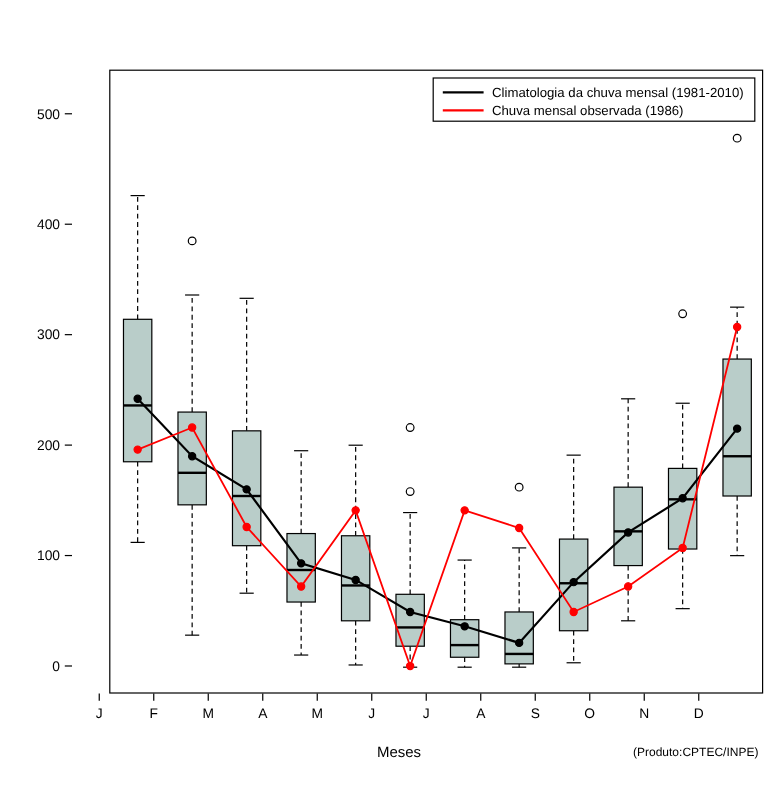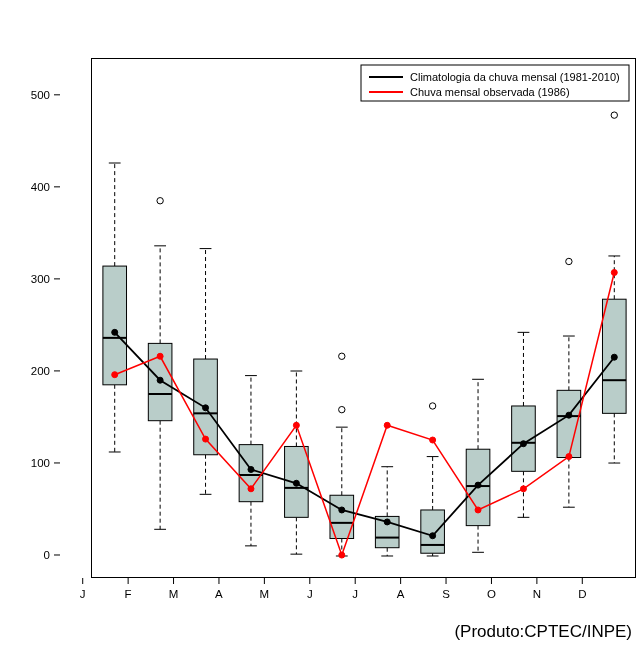--- a/index.html
+++ b/index.html
@@ -51,38 +51,39 @@
     left: 60px;
     top: 620px;
     width: 545px;
     text-align: center;
     font-size: 12.5px;
   }
   #credit {
     position: absolute;
     right: 8px;
     top: 622px;
-    font-size: 17px;
+    font-size: 10px;
     padding-left: 48px;
   }
   .tick-text {
     font-size: 11.5px;
     font-family: "Liberation Sans", sans-serif;
   }
   .legend-text {
     font-size: 11px;
     font-family: "Liberation Sans", sans-serif;
   }
 </style>
 </head>
 <body>
 
 <div id="root">
 
 
+  <div id="xlabel">Meses</div>
   <div id="credit">(Produto:CPTEC/INPE)</div>
 
   <div id="plot-area">
     <svg class="layer" id="plot-svg" width="545" height="520">
         <g>
           <line x1="22.708333333333332" y1="207.07964601769908" x2="22.708333333333332" y2="104" stroke="#000" stroke-width="1" stroke-dasharray="4,3"></line>
           <line x1="22.708333333333332" y1="325.8053097345133" x2="22.708333333333332" y2="392.9911504424779" stroke="#000" stroke-width="1" stroke-dasharray="4,3"></line>
           <line x1="16.804166666666667" y1="104" x2="28.612499999999997" y2="104" stroke="#000" stroke-width="1"></line>
           <line x1="16.804166666666667" y1="392.9911504424779" x2="28.612499999999997" y2="392.9911504424779" stroke="#000" stroke-width="1"></line>
           <rect x="10.899999999999999" y="207.07964601769908" width="23.616666666666667" height="118.72566371681421" fill="#b9cdc9" stroke="#000" stroke-width="1"></rect>

